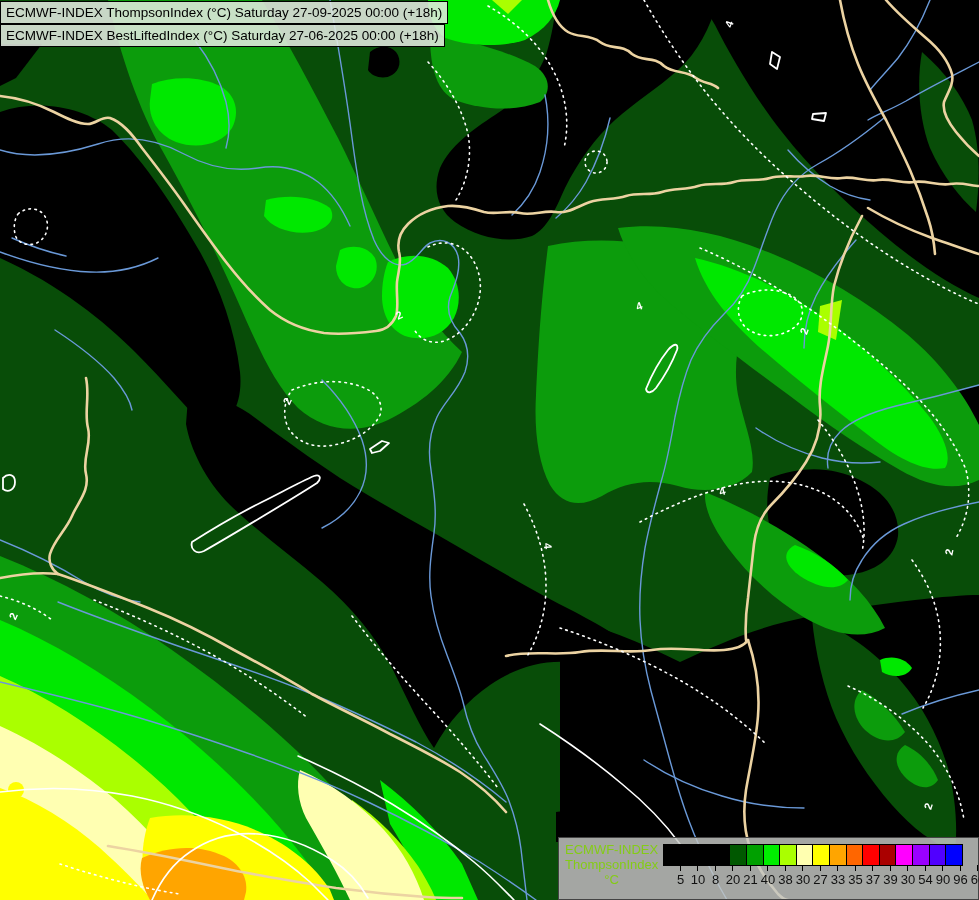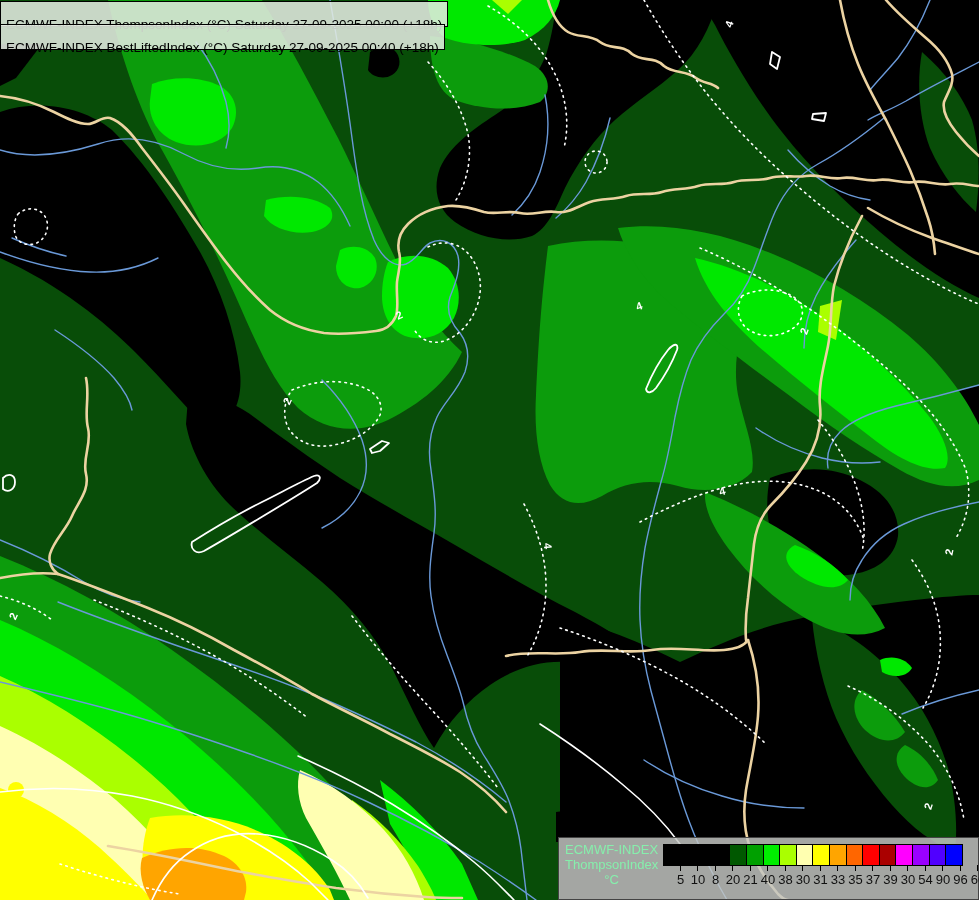--- a/index.html
+++ b/index.html
@@ -16,28 +16,28 @@
   .f-cream{fill:var(--c-cream)}
   .f-yellow{fill:var(--c-yellow)}
   .f-orange{fill:var(--c-orange)}
   .river{fill:none;stroke:var(--c-river);stroke-width:1.4;stroke-linecap:round}
   .border{fill:none;stroke:var(--c-border);stroke-width:2.6;stroke-linecap:round;stroke-linejoin:round}
   .whiteline{fill:none;stroke:#ffffff;stroke-width:1.6;stroke-linecap:round}
   .lake{fill:none;stroke:#ffffff;stroke-width:1.8;stroke-linejoin:round}
   .contour{fill:none;stroke:#ffffff;stroke-width:1.6;stroke-dasharray:1.6 4.4;stroke-linecap:round}
 
   .titlebox{position:absolute;left:0;box-sizing:border-box;height:23px;line-height:21px;
-    background:rgba(226,234,224,0.88);border:1px solid #000;padding:12px 5px;
+    background:rgba(226,234,224,0.88);border:1px solid #000;padding:0 5px;
     font-size:13.5px;color:#000;white-space:nowrap;}
   .contour-label{position:absolute;color:#fff;font-weight:bold;font-size:11px;
     transform-origin:center;}
 
   #legend{position:absolute;left:558px;top:837px;width:421px;height:63px;
     background:rgba(196,198,194,0.84);border:1px solid #444;box-sizing:border-box;}
-  #legend .ltext{position:absolute;left:6px;top:4px;font-size:13px;color:#86efac;line-height:15px;}
+  #legend .ltext{position:absolute;left:6px;top:4px;font-size:13px;color:#84cc16;line-height:15px;}
   #legend .ltext .unit{text-align:center;}
   #swatches{position:absolute;left:104px;top:6px;display:flex;}
   .swatch{width:15.6px;height:20px;border:1px solid #000;border-right:none;box-sizing:content-box;}
   .swatch:last-child{border-right:1px solid #000;}
   #ticks{position:absolute;left:104px;top:27px;display:flex;}
   .tickcell{width:17.5px;height:24px;position:relative;}
   .tickcell .tickmark{position:absolute;right:0;top:0;width:1px;height:6px;background:#000;}
   .tickcell .ticklabel{position:absolute;right:0;top:7px;transform:translateX(50%);
      font-size:13px;color:#111;}
 </style>
@@ -207,21 +207,21 @@
       <div class="contour-label" style="left: 726px; top: 18px; transform: rotate(-70deg);">4</div>
       <div class="contour-label" style="left: 636px; top: 300px; transform: rotate(-20deg);">4</div>
       <div class="contour-label" style="left: 719px; top: 485px; transform: rotate(-15deg);">4</div>
       <div class="contour-label" style="left: 545px; top: 540px; transform: rotate(85deg);">4</div>
     </div>
 
   <div class="titlebox" style="top:1px;">
     <span>ECMWF-INDEX ThompsonIndex (°C) Saturday 27-09-2025 00:00 (+18h)</span>
   </div>
   <div class="titlebox" style="top:24px;">
-    <span>ECMWF-INDEX BestLiftedIndex (°C) Saturday 27-09-2025 00:40 (+18h)</span>
+    <span>ECMWF-INDEX BestLiftedIndex (°C) Saturday 27-06-2025 00:00 (+18h)</span>
   </div>
 
   <div id="legend">
     <div class="ltext">
       <div>ECMWF-INDEX</div>
       <div>ThompsonIndex</div>
       <div class="unit">°C</div>
     </div>
     <div id="swatches">
         <div class="swatch" style="background: rgb(0, 0, 0);"></div>
@@ -271,21 +271,21 @@
         <div class="tickcell">
           <div class="tickmark"></div>
           <div class="ticklabel">38</div>
         </div>
         <div class="tickcell">
           <div class="tickmark"></div>
           <div class="ticklabel">30</div>
         </div>
         <div class="tickcell">
           <div class="tickmark"></div>
-          <div class="ticklabel">31</div>
+          <div class="ticklabel">27</div>
         </div>
         <div class="tickcell">
           <div class="tickmark"></div>
           <div class="ticklabel">33</div>
         </div>
         <div class="tickcell">
           <div class="tickmark"></div>
           <div class="ticklabel">35</div>
         </div>
         <div class="tickcell">

